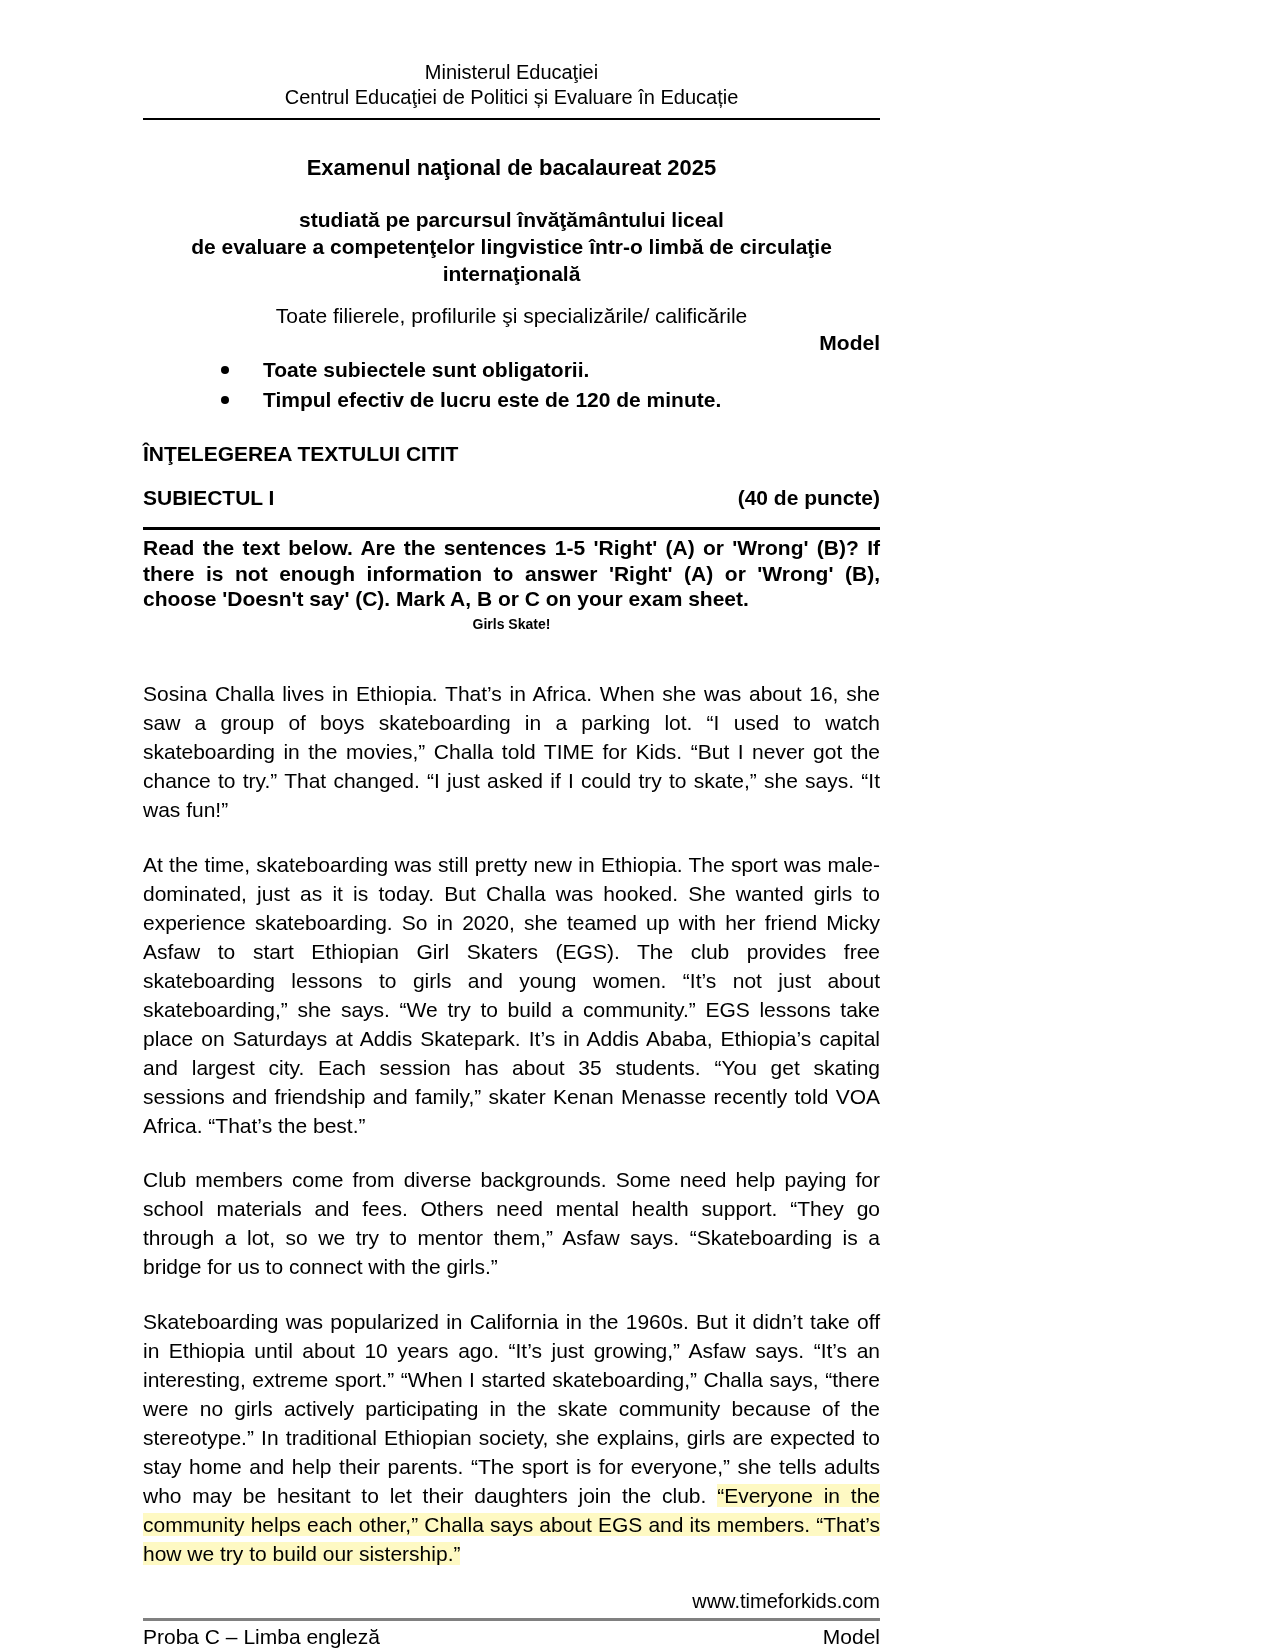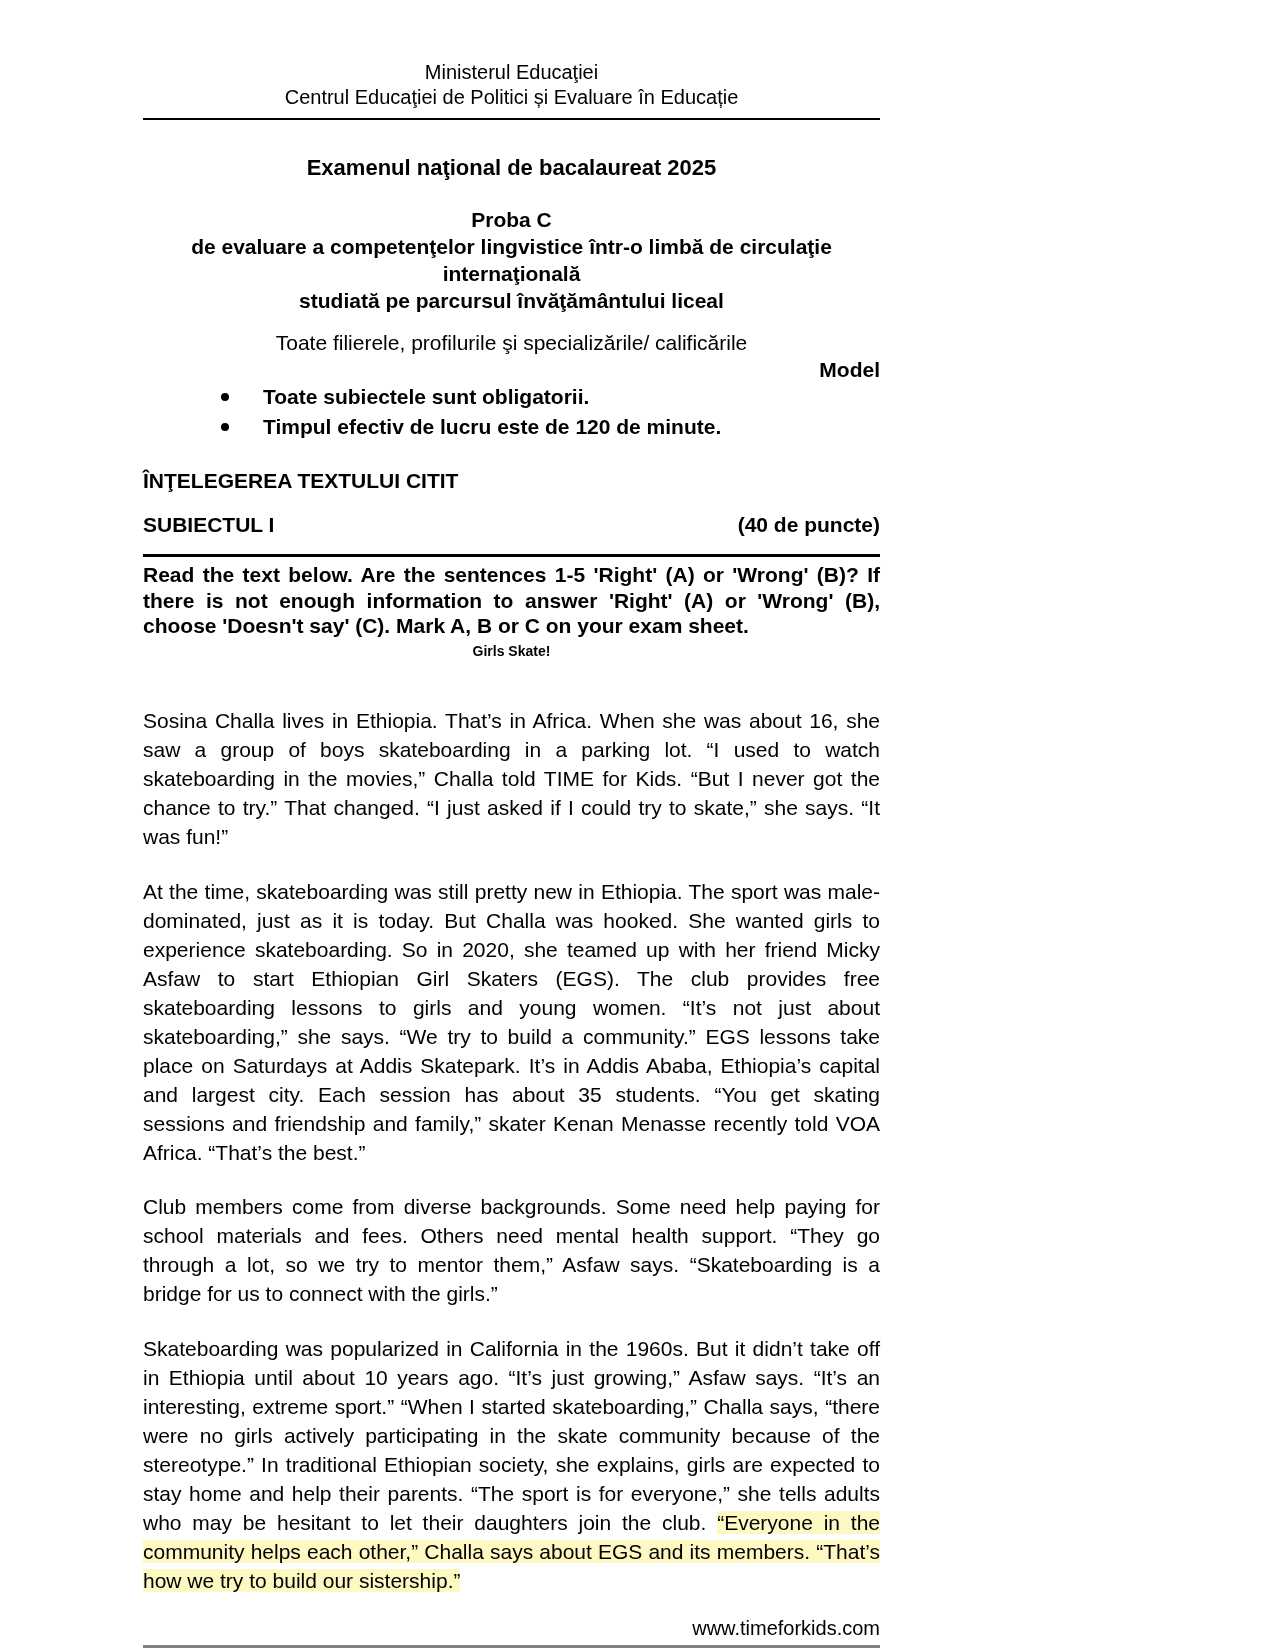--- a/index.html
+++ b/index.html
@@ -59,23 +59,22 @@
 
   <div class="doc-header">
     <div>Ministerul Educaţiei</div>
     <div>Centrul Educaţiei de Politici și Evaluare în Educație</div>
   </div>
   <hr class="header-rule">
 
   <div class="main-title">Examenul naţional de bacalaureat 2025</div>
 
   <div class="proba-block">
-    <div>Proba C</div>
+    <div>studiată pe parcursul învăţământului liceal</div>
     <div>de evaluare a competenţelor lingvistice într-o limbă de circulaţie internaţională</div>
-    <div>studiată pe parcursul învăţământului liceal</div>
   </div>
 
 
   <div class="filiere">Toate filierele, profilurile şi specializările/ calificările</div>
 
   <div class="model-right">Model</div>
 
   <ul class="notes-list">
     <li>
       <span class="bullet-dot"></span>

